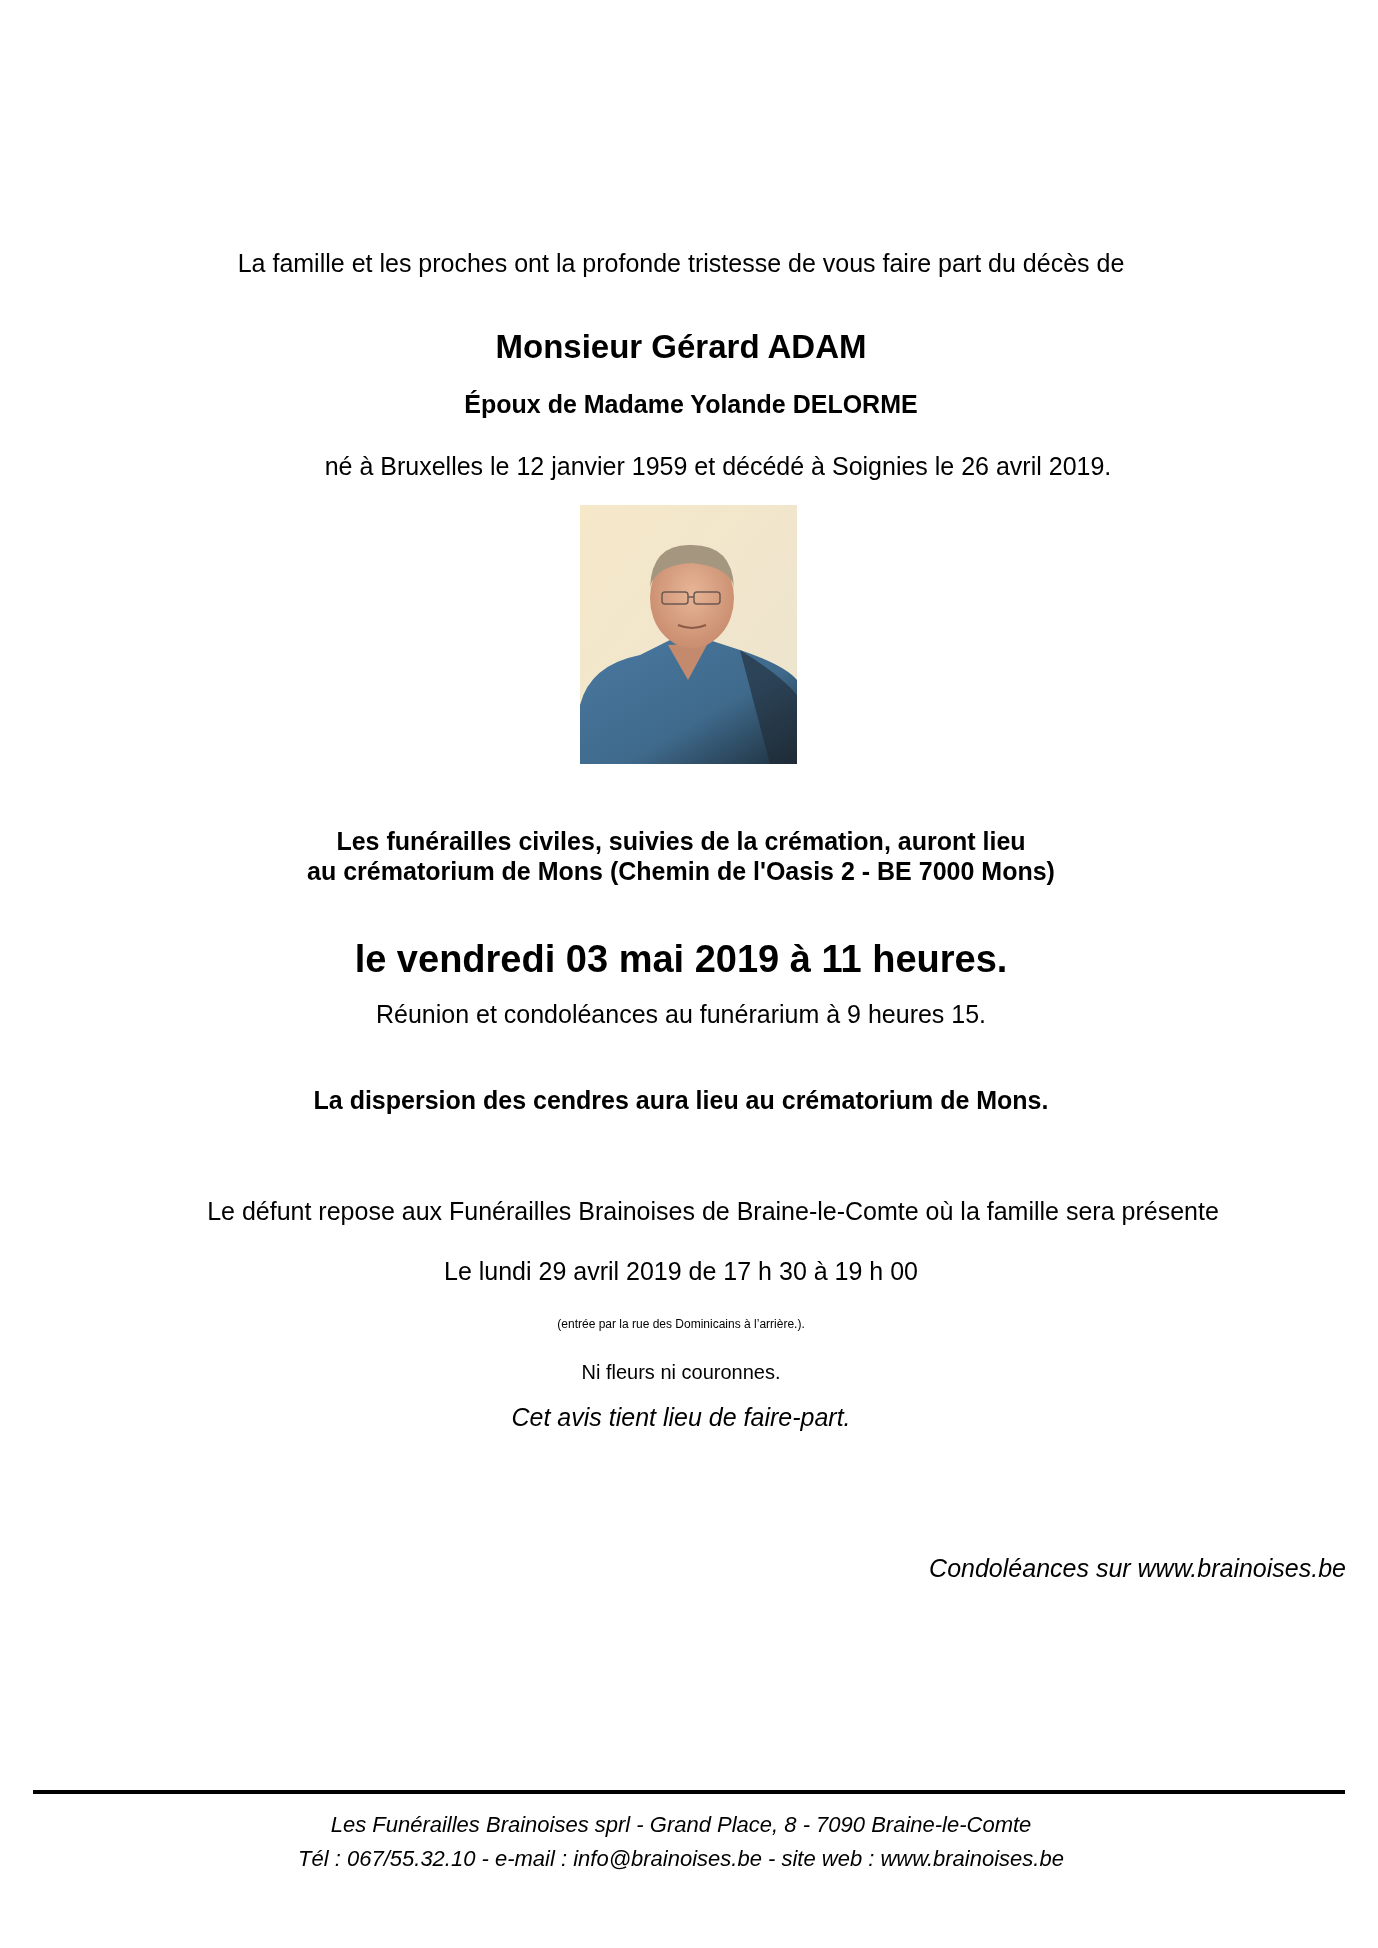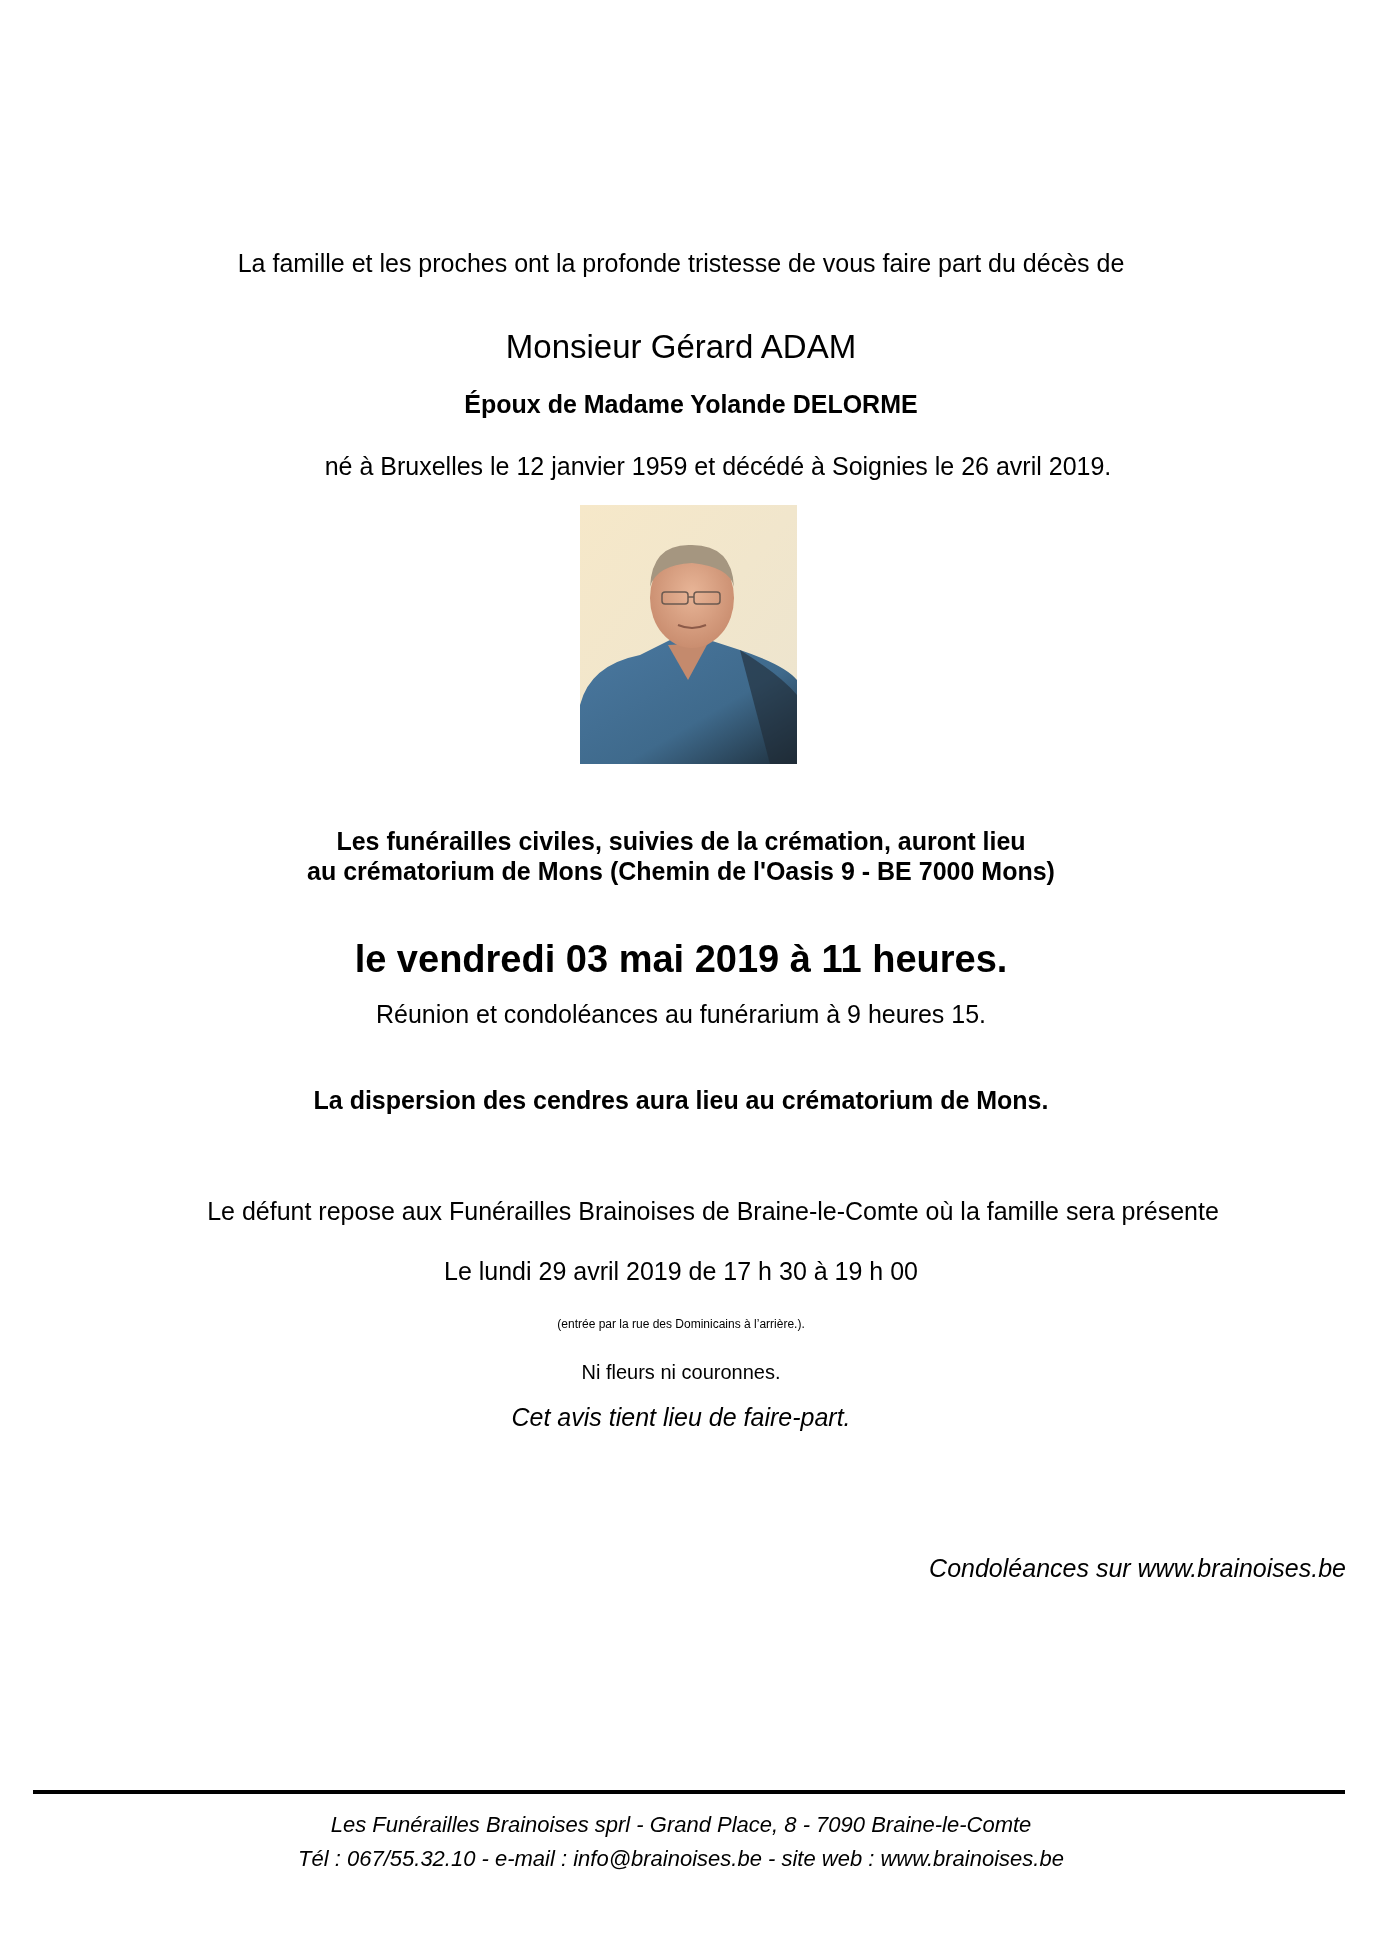--- a/index.html
+++ b/index.html
@@ -18,21 +18,21 @@
     .line {
       position: absolute;
       left: 0;
       width: 1362px;
       text-align: center;
       white-space: nowrap;
       line-height: 1;
     }
 
     #intro        { top: 251px; font-size: 25px; }
-    #name         { top: 330px; font-size: 33px; font-weight: normal; }
+    #name         { top: 330px; font-size: 33px; font-weight: bold; }
     #spouse       { top: 392px; font-size: 25px; font-weight: bold; margin-left: 10px; }
     #birth-death  { top: 454px; font-size: 25px; padding-left: 37px; }
 
     #photo {
       position: absolute;
       left: 580px;
       top: 505px;
       width: 217px;
       height: 259px;
       overflow: hidden;
@@ -105,21 +105,21 @@
     <path d="M70 82 Q72 38 112 40 Q152 40 154 82 Q150 62 112 58 Q76 60 70 82 Z" fill="#a59680"></path>
     <rect x="82" y="87" width="26" height="12" rx="3" fill="none" stroke="#6b5a50" stroke-width="1.5"></rect>
     <rect x="114" y="87" width="26" height="12" rx="3" fill="none" stroke="#6b5a50" stroke-width="1.5"></rect>
     <line x1="108" y1="92" x2="114" y2="92" stroke="#6b5a50" stroke-width="1.5"></line>
     <path d="M98 120 Q112 126 126 120" stroke="#8c5a48" stroke-width="2" fill="none"></path>
     <path d="M160 145 Q200 170 217 190 L217 259 L190 259 Z" fill="#1f2a33" opacity="0.6"></path>
   </svg>
 </div>
 
 <div id="funeral-l1" class="line">Les funérailles civiles, suivies de la crémation, auront lieu</div>
-<div id="funeral-l2" class="line">au crématorium de Mons (Chemin de l'Oasis 9 - BE 7000 Mons)</div>
+<div id="funeral-l2" class="line">au crématorium de Mons (Chemin de l'Oasis 2 - BE 7000 Mons)</div>
 <div id="funeral-date" class="line">le vendredi 03 mai 2019 à 11 heures.</div>
 <div id="reunion" class="line">Réunion et condoléances au funérarium à 9 heures 15.</div>
 <div id="dispersion" class="line">La dispersion des cendres aura lieu au crématorium de Mons.</div>
 
 <div id="repose" class="line">Le défunt repose aux Funérailles Brainoises de Braine-le-Comte où la famille sera présente</div>
 <div id="visit-date" class="line">Le lundi 29 avril 2019 de 17 h 30 à 19 h 00</div>
 <div id="entrance" class="line">(entrée par la rue des Dominicains à l’arrière.).</div>
 <div id="no-flowers" class="line">Ni fleurs ni couronnes.</div>
 <div id="notice" class="line">Cet avis tient lieu de faire-part.</div>
 

